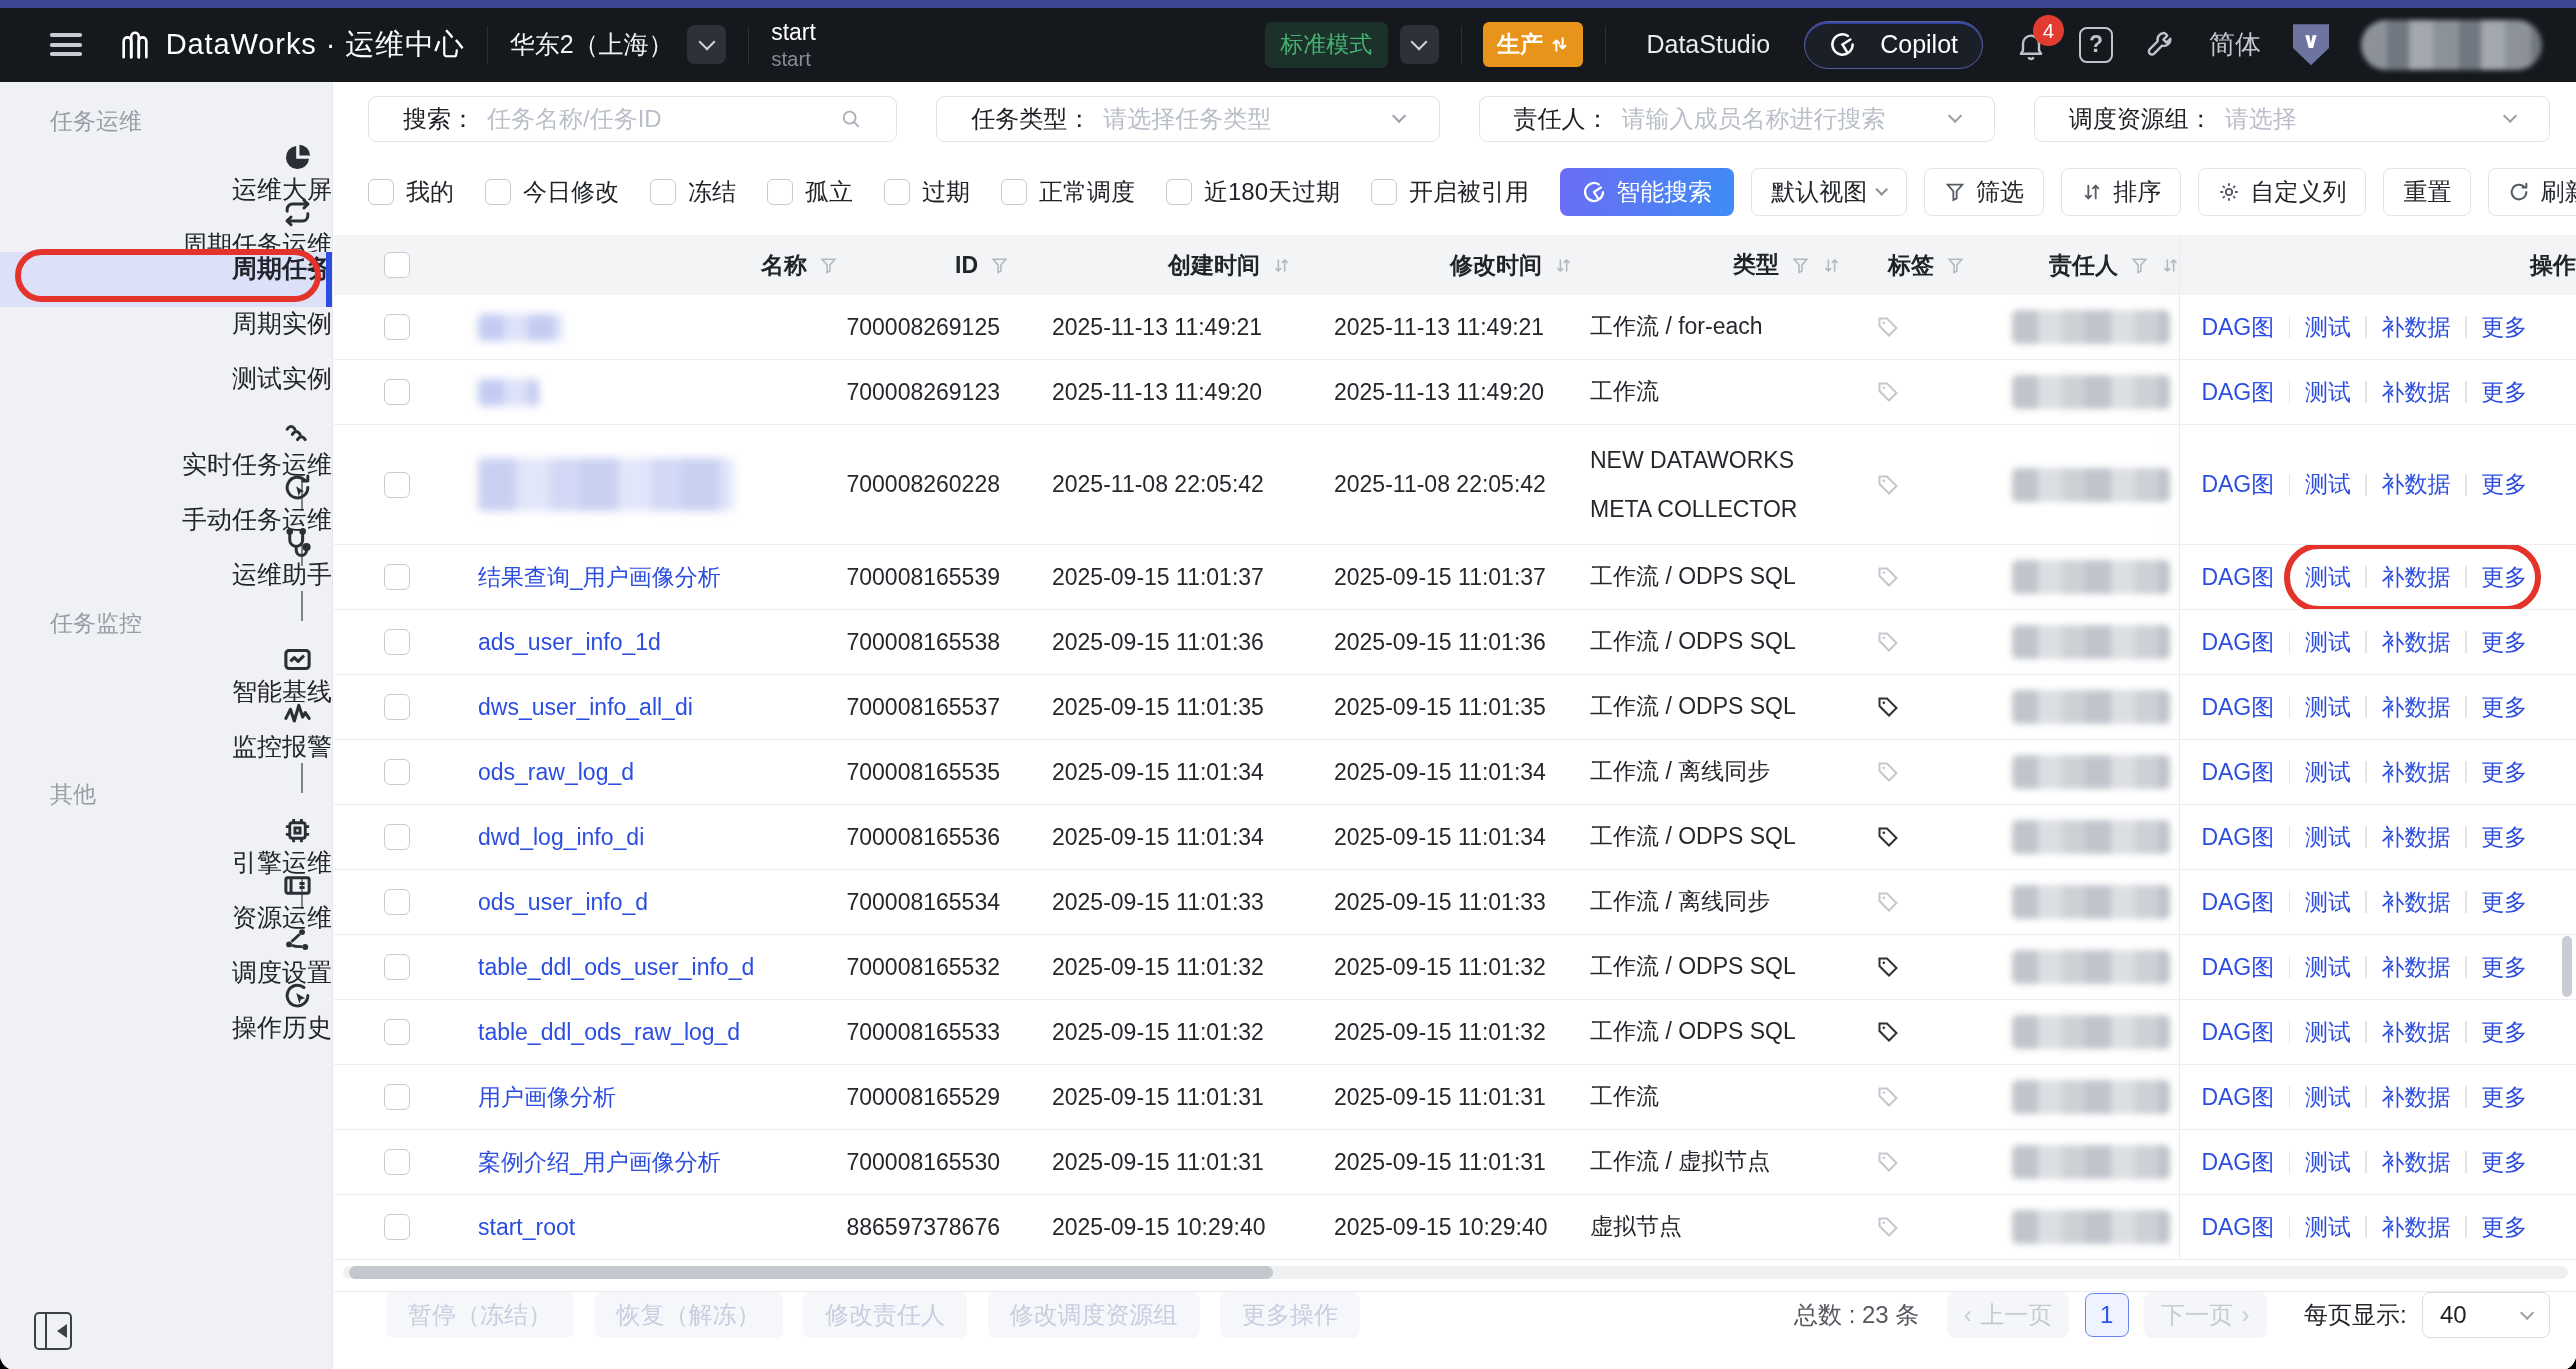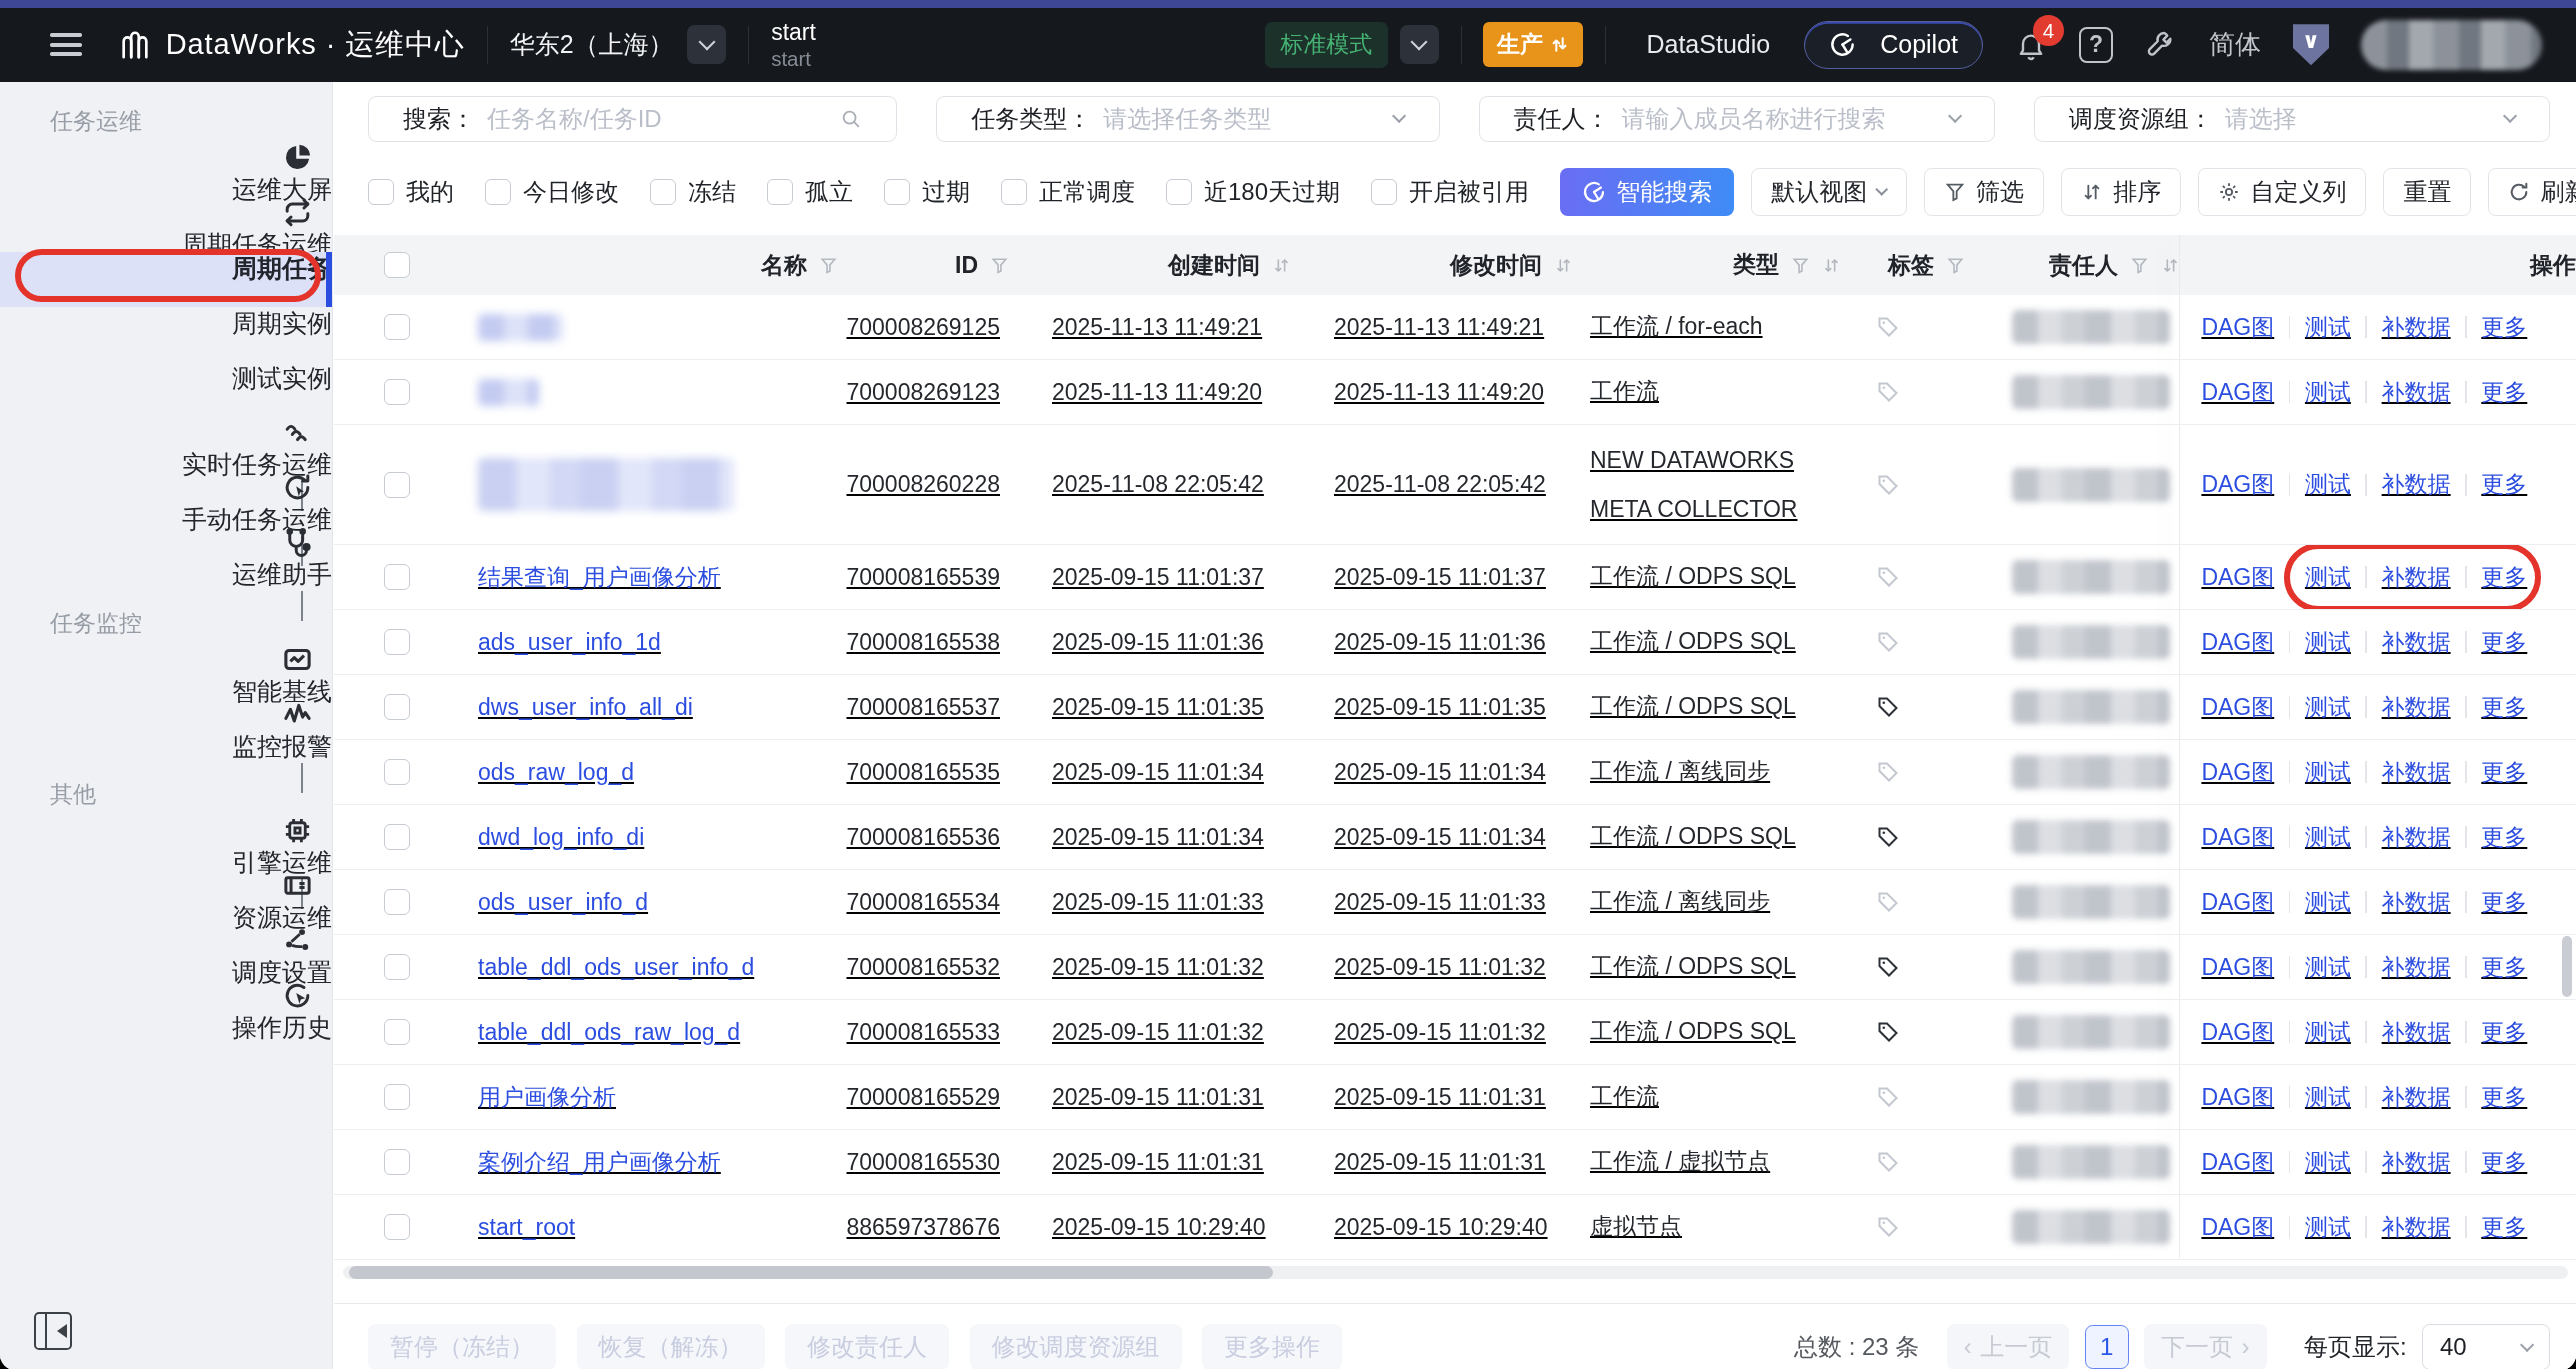--- a/index.html
+++ b/index.html
@@ -67,21 +67,21 @@
   .btn { height:48px; display:flex; align-items:center; gap:10.2px; border:1.7px solid #e1e3e8; background:#fff; border-radius:7.7px; padding:0 19px; font-size:24px; color:#23262b; white-space:nowrap; cursor:pointer; }
   .btn .bicon { color:#565c64; display:flex; }
   .btn-primary { border:none; background:linear-gradient(95deg,#6a6df4,#3f8cf6); color:#fff; padding:0 22px; }
   .btn-primary .bicon { color:#fff; }
   .sm-chev { width:9.4px; height:9.4px; border-right:2.1px solid #8b9099; border-bottom:2.1px solid #8b9099; transform:rotate(45deg); margin-top:-3.4px; }
 
   
   .table { position:absolute; left:0; top:153px; right:0; }
   .trow, .thead { display:flex; align-items:stretch; width:100%; }
   .thead { height:60px; background:#f3f4f6; }
-  .trow { height:65px; border-bottom:1.7px solid #edeef1; background:#fff;text-decoration:underline; }
+  .trow { height:65px; border-bottom:1.7px solid #edeef1; background:#fff; }
   .trow.tall { height:120px; }
   .cell { display:flex; align-items:center; font-size:23px; color:#24272c; overflow:hidden; }
   .c-check { flex:0 0 94px; padding-left:50px; }
   .c-name { flex:0 0 410px; padding-left:50px; }
   .c-id { flex:0 0 171px; padding-left:8.5px; }
   .c-created { flex:0 0 282px; padding-left:43px; }
   .c-modified { flex:0 0 282px; padding-left:43px; }
   .c-type { flex:0 0 290px; padding-left:17px; line-height:1.2; padding-right:22px; flex-wrap:wrap; align-content:center; }
   .tall .c-type { line-height:2.1; }
   .c-tag { flex:0 0 102px; padding-left:13px; }
@@ -103,21 +103,21 @@
   .ring { display:none; position:absolute; top:-19px; bottom:-19px; left:-20.5px; right:-13.7px; border:6.8px solid #e3332a; border-radius:38px; pointer-events:none; }
   .c-ops.annotated .ring { display:block; }
   .ops-shadow { position:absolute; top:153px; height:1023px; right:396px; width:0.9px; background:#e9eaee; box-shadow:-13.7px 0 17px rgba(31,35,41,.10); pointer-events:none; }
   .sidebar-ring { position:absolute; left:15.4px; top:249px; width:306px; height:53px; border:6px solid #e3332a; border-radius:29px; pointer-events:none; z-index:5; }
 
   .hscroll-track { position:absolute; left:8.5px; right:8.5px; top:1184px; height:13px; background:#eef0f2; border-radius:6.8px; }
   .hscroll-thumb { position:absolute; left:6.8px; top:0; width:924px; height:13px; background:#c4c7cd; border-radius:6.8px; }
   .vscroll-thumb { position:absolute; right:4.3px; top:854px; width:10.2px; height:61px; background:#c9ccd2; border-radius:5.1px; }
 
   
-  .footer { position:absolute; left:0; right:0; bottom:0; height:67px; border-top:1.7px solid #e8eaee; background:#fff; display:flex; align-items:flex-end; padding:0 26px 0 34px; }
+  .footer { position:absolute; left:0; right:0; bottom:0; height:79px; border-top:1.7px solid #e8eaee; background:#fff; display:flex; align-items:flex-start; padding:0 26px 0 52px; }
   .bulk { display:flex; gap:20.5px; }
   .bulk-btn { height:46px; background:#f6f7fa; border:none; border-radius:7.7px; padding:0 22px; font-size:24px; color:#c8cde0; white-space:nowrap; }
   .pager { display:flex; align-items:center; margin-left:auto; gap:15.4px; }
   .total { font-size:24px; color:#54585e; margin-right:12px; white-space:nowrap; }
   .pg-btn { height:46px; background:#f4f6f9; border-radius:7.7px; padding:0 17px; font-size:24px; color:#c6cad3; display:flex; align-items:center; gap:8.5px; white-space:nowrap; }
   .pg-cur { width:44px; height:44px; border:1.7px solid #6583f2; background:#eef3ff; color:#2c55ea; border-radius:7.7px; font-size:24px; display:flex; align-items:center; justify-content:center; }
   .psize-label { font-size:24px; color:#23262b; margin-left:22px; white-space:nowrap; }
   .psize { width:128px; height:46px; border:1.7px solid #d9dce2; border-radius:7.7px; display:flex; align-items:center; padding:0 17px; font-size:24px; color:#1d2025; }
   .psize .fchev { margin-left:auto; }
 </style>

